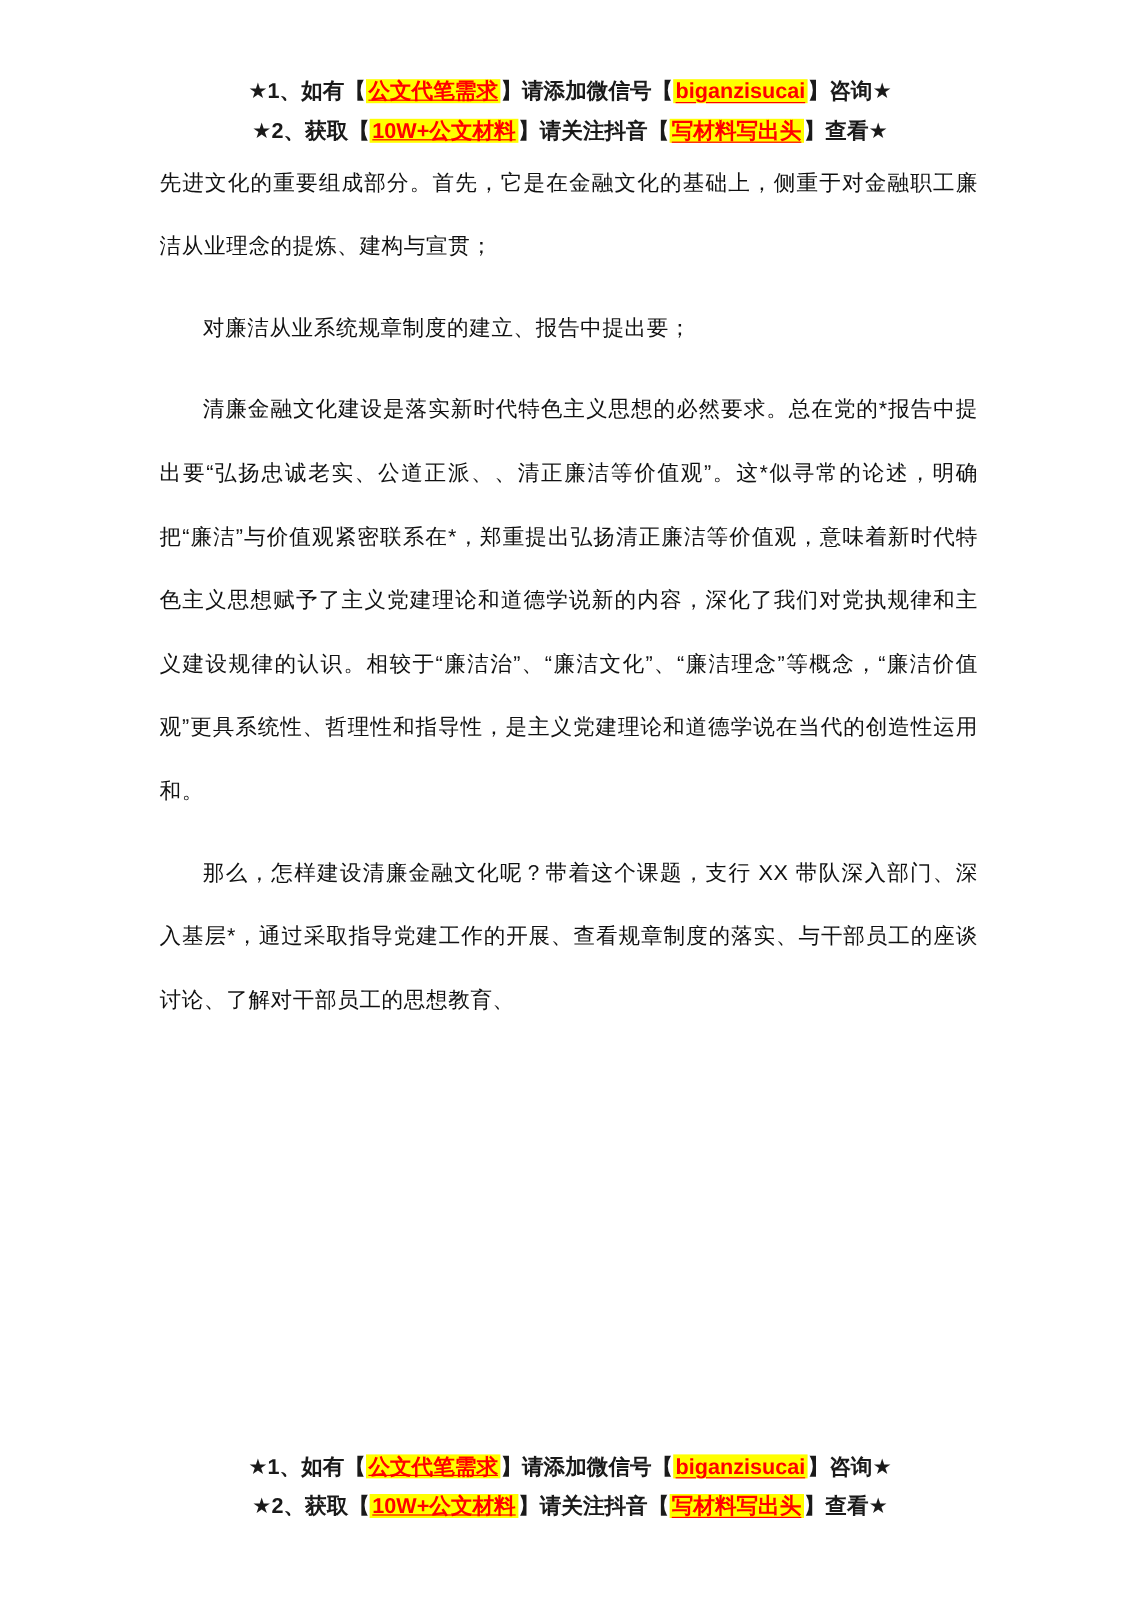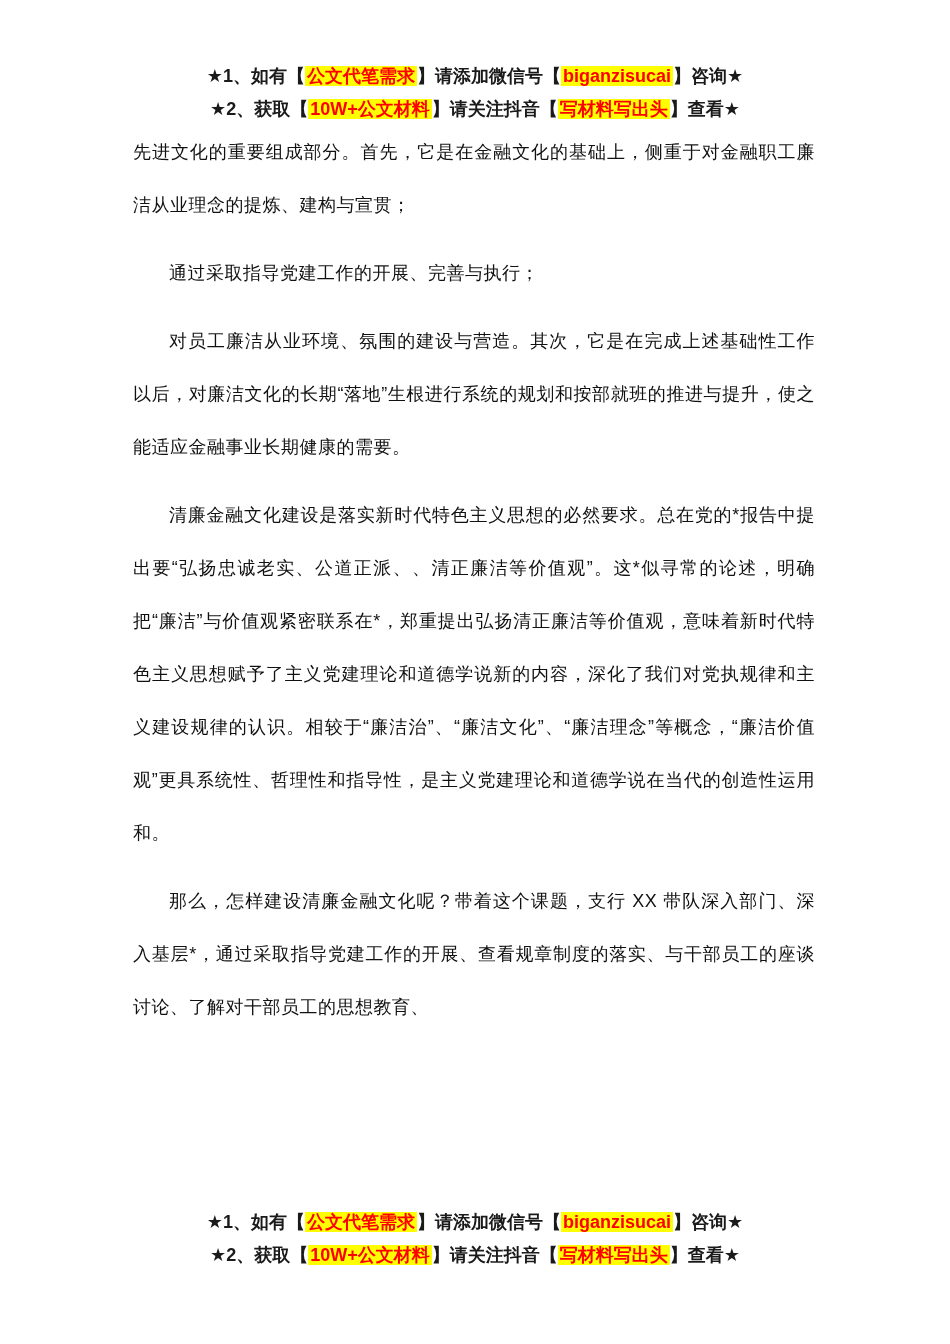--- a/index.html
+++ b/index.html
@@ -27,20 +27,21 @@
     line-height: 33px;
     color: #1a1a1a;
     white-space: nowrap;
   }
   .banner-top { top: 60px; }
   .banner-bottom { top: 1206px; }
   .hl {
     background: #ffff00;
     color: #ff0000;
     padding: 0 2px;
+    text-decoration: underline;
   }
   .u-black {
     text-decoration-color: #1a1a1a;
     text-underline-offset: 3px;
   }
   .u-red {
     text-decoration-color: #ff0000;
     text-underline-offset: 3px;
     margin-top: 28px;
   }
@@ -74,22 +75,21 @@
     <div>
       <span>★1、如有【</span><span class="hl">公文代笔需求</span><span>】请</span><span class="u-black">添加</span><span>微信号【</span><span class="hl u-red">biganzisucai</span><span>】咨询★</span>
     </div>
     <div>
       <span>★2、获取【</span><span class="hl">10W+公文材料</span><span>】请</span><span class="u-black">关注</span><span>抖音【</span><span class="hl u-red">写材料写出头</span><span>】查看★</span>
     </div>
   </div>
 
   <div class="content">
     <p>先进文化的重要组成部分。首先，它是在金融文化的基础上，侧重于对金融职工廉洁从业理念的提炼、建构与宣贯；</p>
-    <p class="indent">通过采取指导党建工作的开展、完善与执行；</p>
-    <p class="indent">对员工廉洁从业环境、氛围的建设与营造。其次，它是在完成上述基础性工作以后，对廉洁文化的长期“落地”生根进行系统的规划和按部就班的推进与提升，使之能适应金融事业长期健康的需要。</p>
+    <p class="indent">对廉洁从业系统规章制度的建立、报告中提出要；</p>
     <p class="indent">清廉金融文化建设是落实新时代特色主义思想的必然要求。总在党的*报告中提出要“弘扬忠诚老实、公道正派、、清正廉洁等价值观”。这*似寻常的论述，明确把“廉洁”与价值观紧密联系在*，郑重提出弘扬清正廉洁等价值观，意味着新时代特色主义思想赋予了主义党建理论和道德学说新的内容，深化了我们对党执规律和主义建设规律的认识。相较于“廉洁治”、“廉洁文化”、“廉洁理念”等概念，“廉洁价值观”更具系统性、哲理性和指导性，是主义党建理论和道德学说在当代的创造性运用和。</p>
     <p class="indent">那么，怎样建设清廉金融文化呢？带着这个课题，支行 XX 带队深入部门、深入基层*，通过采取指导党建工作的开展、查看规章制度的落实、与干部员工的座谈讨论、了解对干部员工的思想教育、</p>
   </div>
 
   <div class="banner banner-bottom">
     <div>
       <span>★1、如有【</span><span class="hl">公文代笔需求</span><span>】请</span><span class="u-black">添加</span><span>微信号【</span><span class="hl u-red">biganzisucai</span><span>】咨询★</span>
     </div>
     <div>
       <span>★2、获取【</span><span class="hl">10W+公文材料</span><span>】请</span><span class="u-black">关注</span><span>抖音【</span><span class="hl u-red">写材料写出头</span><span>】查看★</span>

